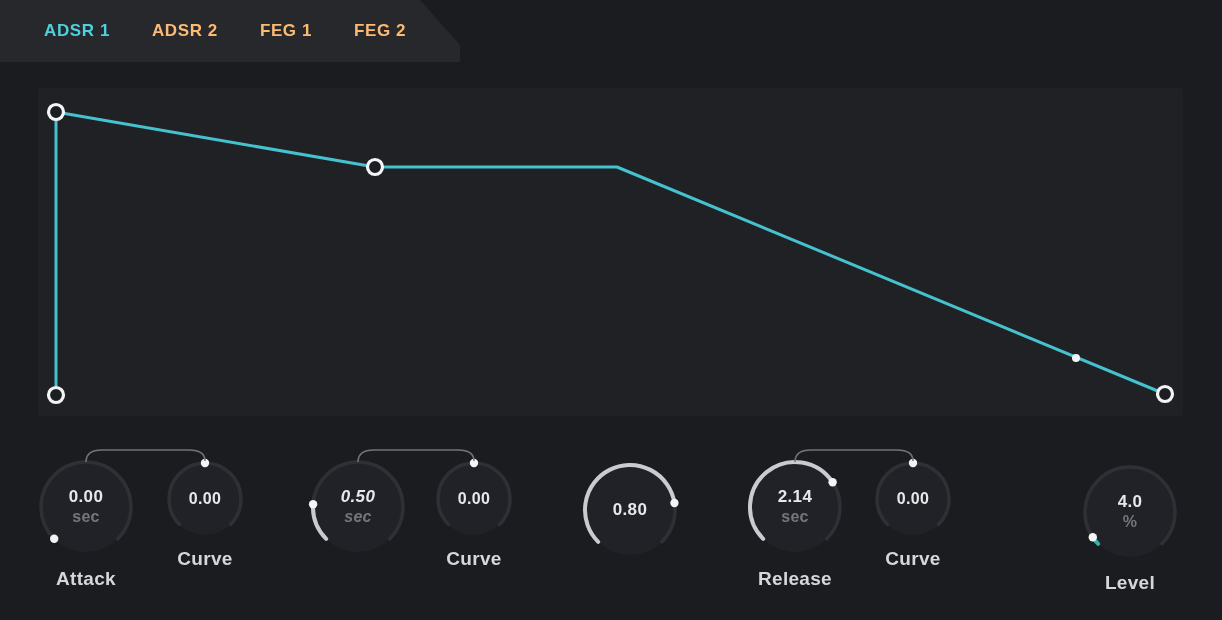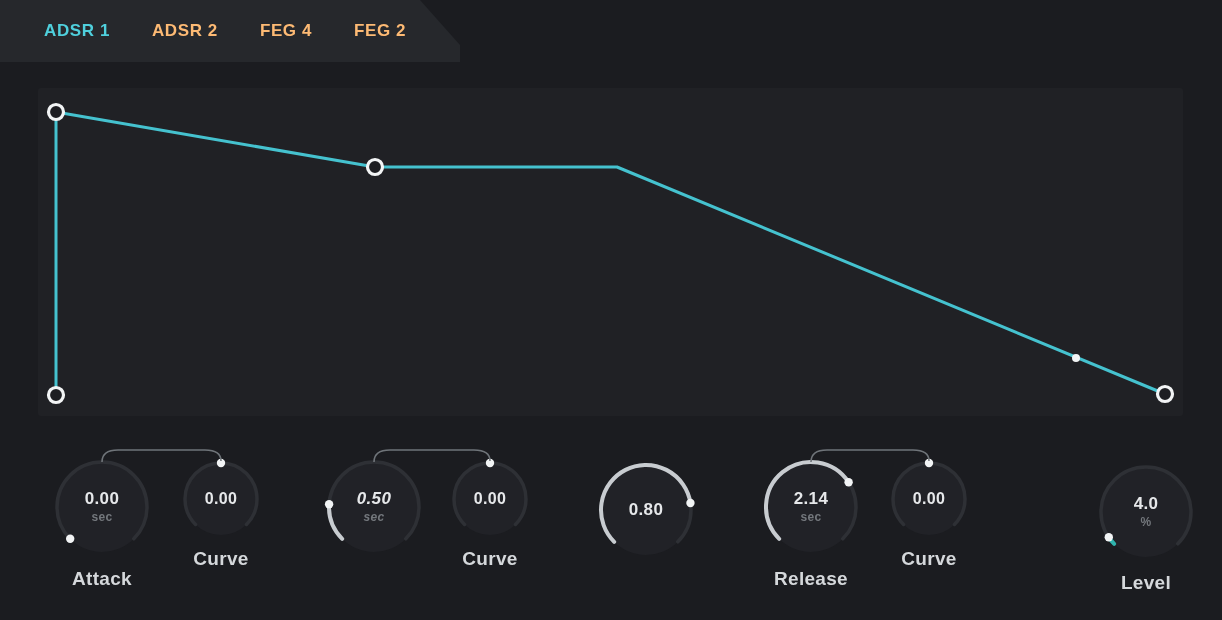--- a/index.html
+++ b/index.html
@@ -72,21 +72,21 @@
     left: 0;
     top: 0;
     width: 1145px;
     height: 328px;
     overflow: visible;
   }
 
   
   .knob-row {
     position: absolute;
-    left: 16px;
+    left: 0;
     top: 420px;
     width: 1122px;
     height: 200px;
   }
   .knob-group {
     position: absolute;
     top: 0;
   }
   .knob-svg {
     position: absolute;
@@ -110,21 +110,21 @@
     font-size: 17px;
     font-weight: bold;
     color: #e6e8ea;
     line-height: 1.05;
     letter-spacing: 0.3px;
   }
   .knob-value.small {
     font-size: 16px;
   }
   .knob-unit {
-    font-size: 12px;
+    font-size: 16px;
     font-weight: bold;
     color: #73777c;
     margin-top: 2px;
     letter-spacing: 0.3px;
   }
   .knob-label {
     position: absolute;
     width: 200px;
     text-align: center;
     font-size: 19px;
@@ -141,21 +141,21 @@
 </head>
 <body>
 
 <div id="app">
 
   <div class="tabbar-strip"></div>
 
   <div class="tabbar" id="tabbar">
       <div class="tab active">ADSR 1</div>
       <div class="tab">ADSR 2</div>
-      <div class="tab">FEG 4</div>
+      <div class="tab">FEG 1</div>
       <div class="tab">FEG 2</div>
     </div>
 
   <div class="graph-panel">
     <svg class="graph-svg" viewBox="0 0 1145 328">
       <path id="env-path" fill="none" stroke="#45c2cf" stroke-width="3" stroke-linejoin="round" stroke-linecap="round" d="M 18 307 L 18 24 L 337 79 L 579 79 L 1127 306"></path>
       <g id="env-nodes">
           <circle cx="18" cy="307" r="7.5" fill="#1d1e22" stroke="#f2f4f5" stroke-width="3.2"></circle>
           <circle cx="18" cy="24" r="7.5" fill="#1d1e22" stroke="#f2f4f5" stroke-width="3.2"></circle>
           <circle cx="337" cy="79" r="7.5" fill="#1d1e22" stroke="#f2f4f5" stroke-width="3.2"></circle>

